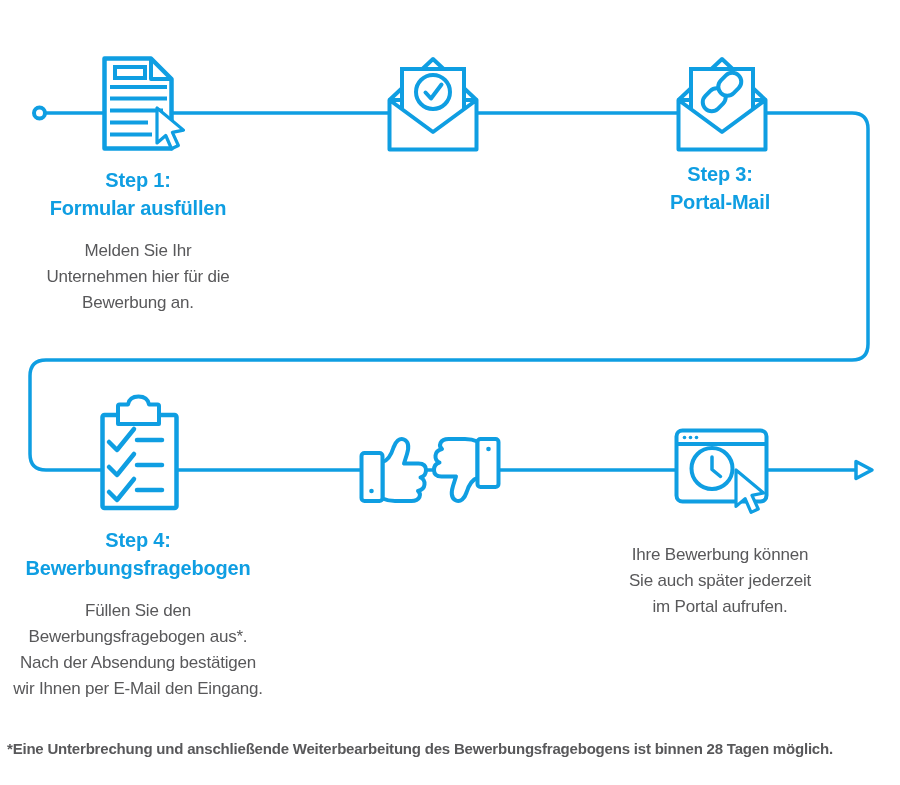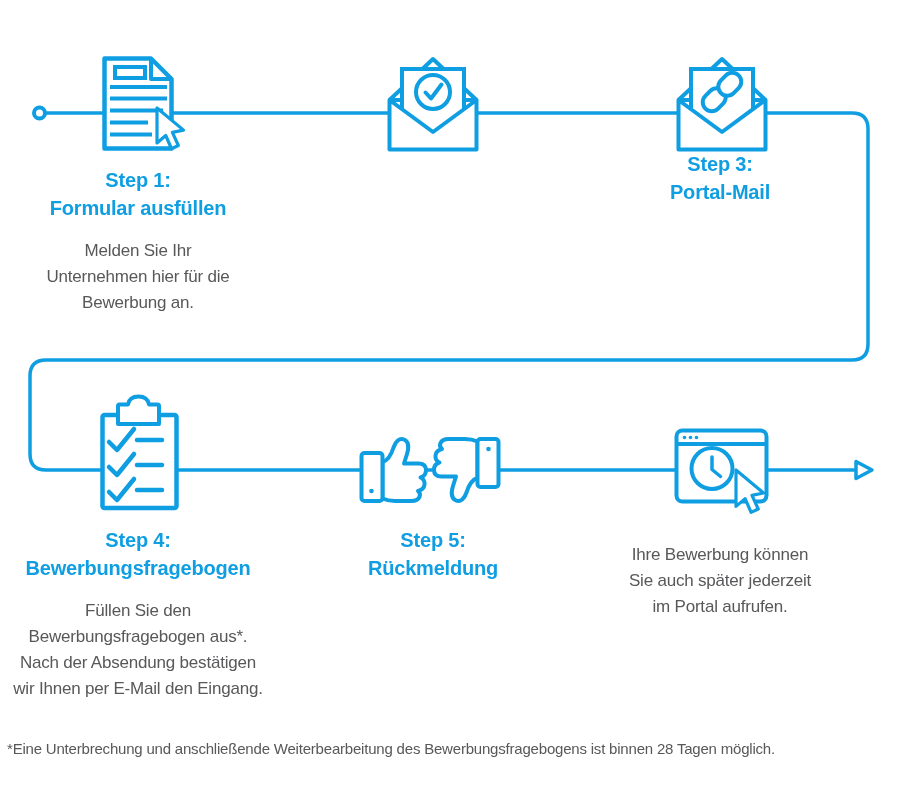--- a/index.html
+++ b/index.html
@@ -44,20 +44,21 @@
     white-space: pre-line;
   }
   .footnote {
     position: absolute;
     left: 7px; top: 739px;
     font-size: 15px;
     line-height: 20px;
     letter-spacing: -0.2px;
     color: var(--text);
     white-space: nowrap;
+    font-weight: bold;
   }
 </style>
 </head>
 <body>
 
 <svg class="flow-svg" width="900" height="785" viewBox="0 0 900 785">
 
   <g fill="none" stroke="currentColor" stroke-width="3.5">
     <path d="M 46 113 H 852 Q 868 113 868 129 V 344 Q 868 360 852 360 H 46 Q 30 360 30 376 V 454 Q 30 470 46 470 H 855"></path>
   </g>
@@ -143,36 +144,34 @@
 
 <div class="col" style="left:-12px; top:166px">
   <div class="step-title">Step 1:
 Formular ausfüllen</div>
   <div class="step-body">Melden Sie Ihr
 Unternehmen hier für die
 Bewerbung an.</div>
 </div>
 <div class="col" style="left:283px; top:166px">
 </div>
-<div class="col" style="left:570px; top:150px">
+<div class="col" style="left:570px; top:160px">
   <div class="step-title">Step 3:
 Portal-Mail</div>
 </div>
 
 <div class="col" style="left:-12px; top:526px">
   <div class="step-title">Step 4:
 Bewerbungsfragebogen</div>
   <div class="step-body">Füllen Sie den
 Bewerbungsfragebogen aus*.
 Nach der Absendung bestätigen
 wir Ihnen per E-Mail den Eingang.</div>
 </div>
 <div class="col" style="left:283px; top:526px">
-  <div class="step-title">Step 5:
-Rückmeldung</div>
 </div>
 <div class="col" style="left:570px; top:526px">
   <div class="step-body">Ihre Bewerbung können
 Sie auch später jederzeit
 im Portal aufrufen.</div>
 </div>
 
 <div class="footnote">*Eine Unterbrechung und anschließende Weiterbearbeitung des Bewerbungsfragebogens ist binnen 28 Tagen möglich.</div>
 
 </body></html>

